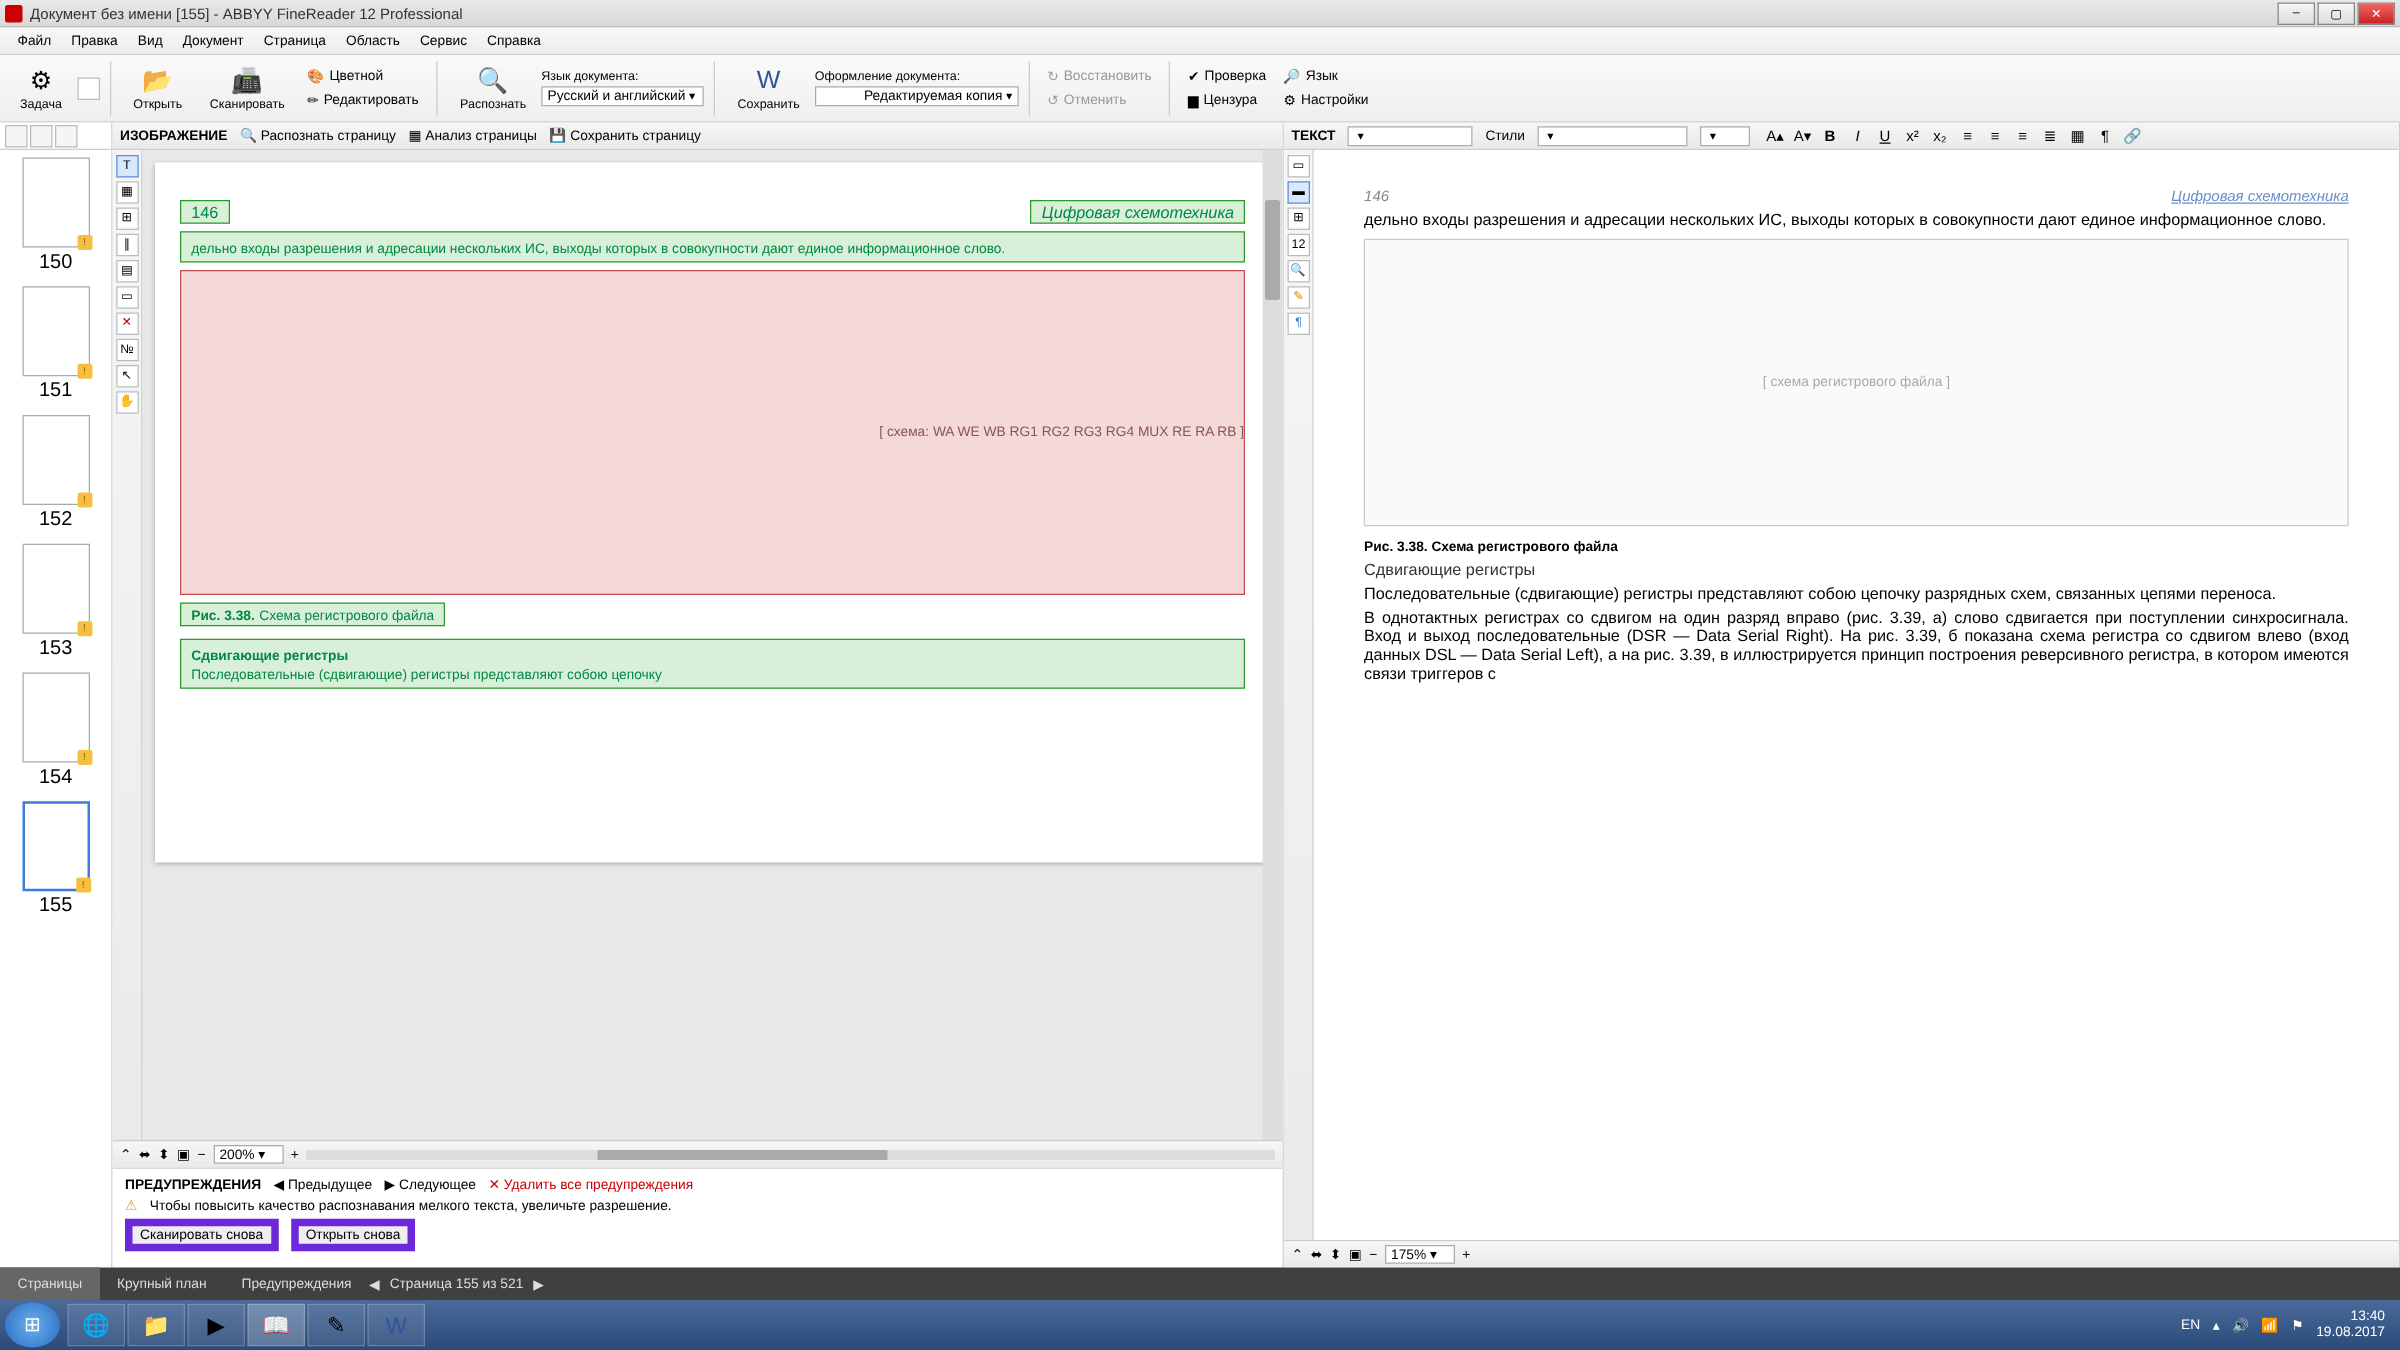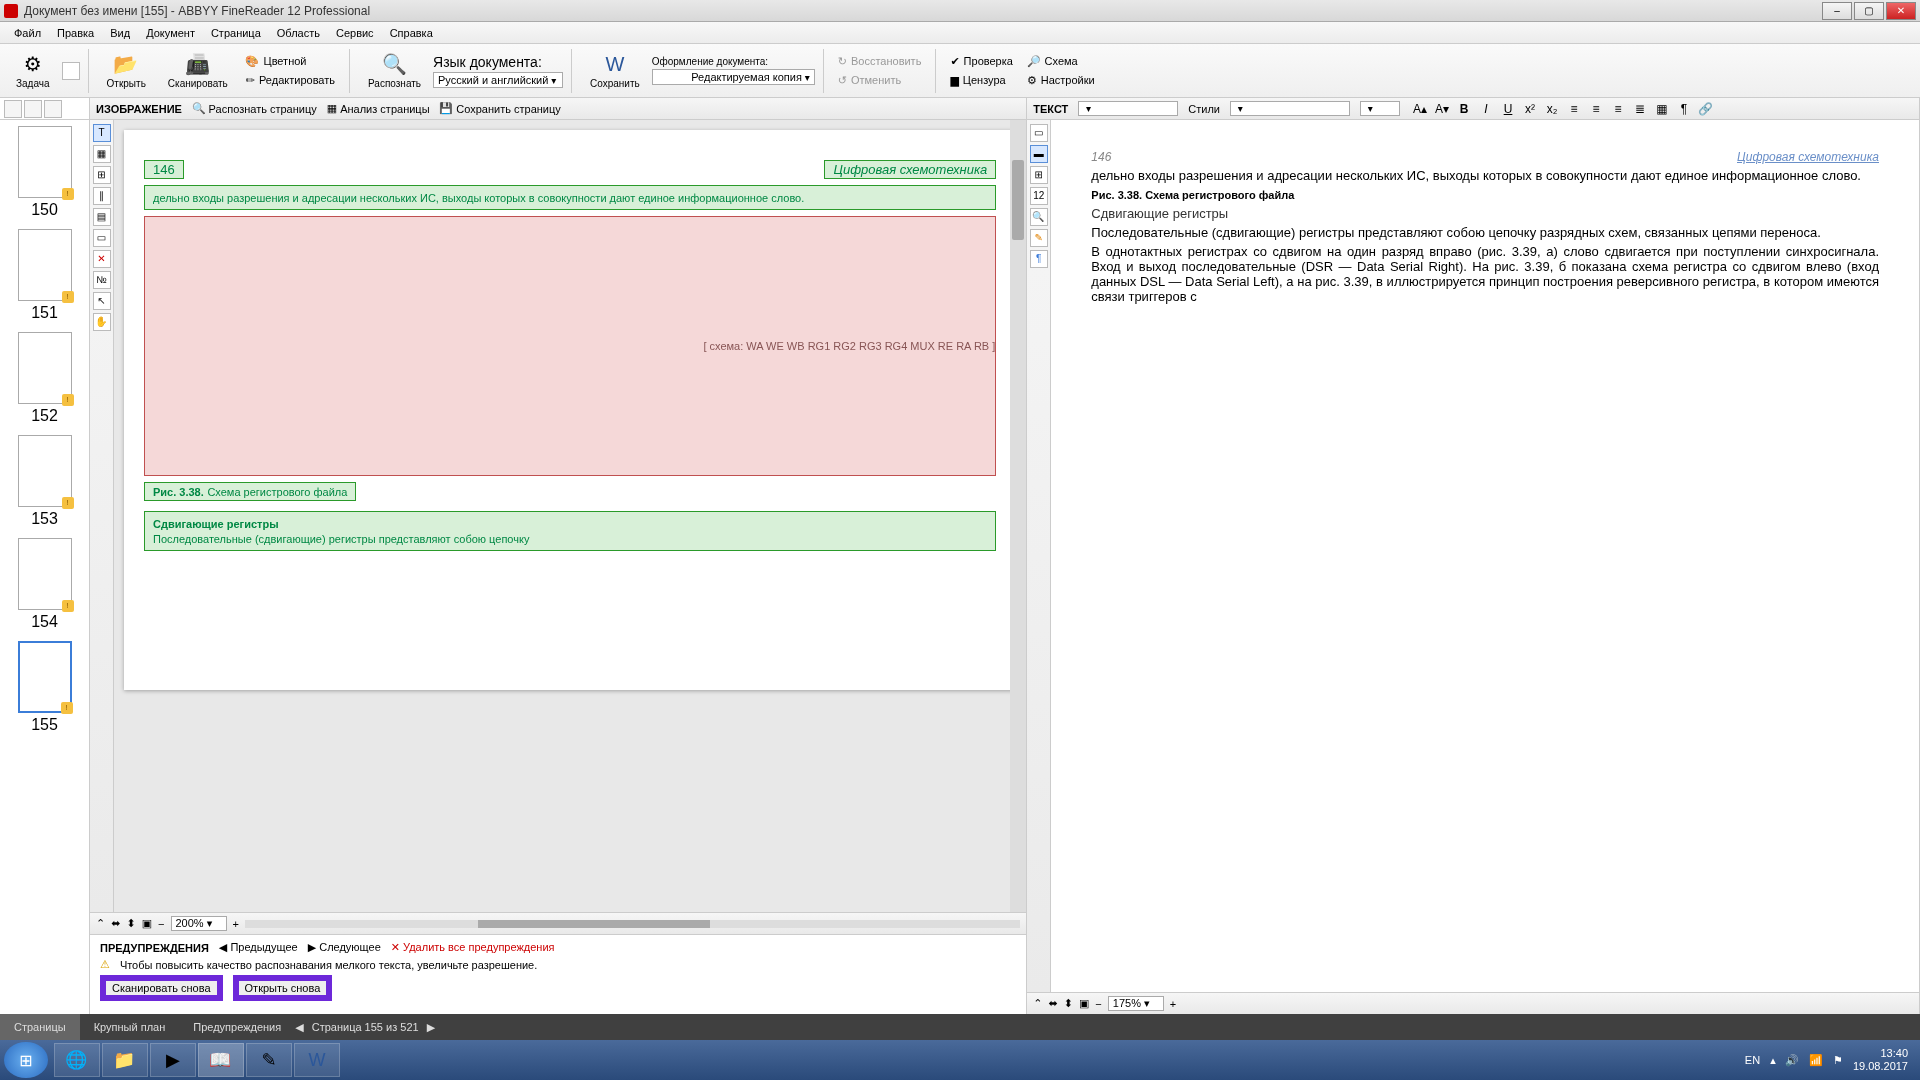--- a/index.html
+++ b/index.html
@@ -119,21 +119,21 @@
         <span>✏</span>
         <span>Редактировать</span>
       </div>
   </div>
   <div class="ribsep"></div>
   <div class="ribbtn">
     <div class="icn">🔍</div>
     <div class="lbl">Распознать</div>
   </div>
   <div class="ribcol">
-    <div style="font-size:14px;">Язык документа:</div>
+    <div style="font-size:10px;">Язык документа:</div>
     <div class="droplang"><span>Русский и английский</span> ▾</div>
   </div>
   <div class="ribsep"></div>
   <div class="ribbtn">
     <div class="icn" style="color:#2b579a;">W</div>
     <div class="lbl">Сохранить</div>
   </div>
   <div class="ribcol">
     <div style="font-size:10px;">Оформление документа:</div>
     <div class="droplang" style="width:163px;text-align:right;"><span>Редактируемая копия</span> ▾</div>
@@ -156,21 +156,21 @@
         <span>Проверка</span>
       </div>
     <div class="ribsmall">
         <span>▆</span>
         <span>Цензура</span>
       </div>
   </div>
   <div class="ribcol">
     <div class="ribsmall">
         <span>🔎</span>
-        <span>Схема</span>
+        <span>Язык</span>
       </div>
     <div class="ribsmall">
         <span>⚙</span>
         <span>Настройки</span>
       </div>
   </div>
 </div>
 
 <div class="content">
 
@@ -342,20 +342,21 @@
           <div class="vbtn" style="color:#e08000;">✎</div>
           <div class="vbtn" style="color:#3a7ad8;">¶</div>
         </div>
         <div class="docarea" style="background:#fff;">
           <div class="docpage" style="margin:0 20px;box-shadow:none;">
             <div style="display:flex;justify-content:space-between;">
               <span class="pnum">146</span>
               <span class="ptitle">Цифровая схемотехника</span>
             </div>
             <p>дельно входы разрешения и адресации нескольких ИС, выходы которых в совокупности дают единое информационное слово.</p>
+            <div class="imgph">[ схема регистрового файла ]</div>
             <p><b>Рис. 3.38. Схема регистрового файла</b></p>
             <p style="font-weight:normal;color:#333;">Сдвигающие регистры</p>
             <p>Последовательные (сдвигающие) регистры представляют собою цепочку разрядных схем, связанных цепями переноса.</p>
             <p>В однотактных регистрах со сдвигом на один разряд вправо (рис. 3.39, а) слово сдвигается при поступлении синхросигнала. Вход и выход последовательные (DSR — Data Serial Right). На рис. 3.39, б показана схема регистра со сдвигом влево (вход данных DSL — Data Serial Left), а на рис. 3.39, в иллюстрируется принцип построения реверсивного регистра, в котором имеются связи триггеров с</p>
           </div>
         </div>
       </div>
       <div class="panefoot">
         <span>⌃</span>
         <span>⬌</span>

